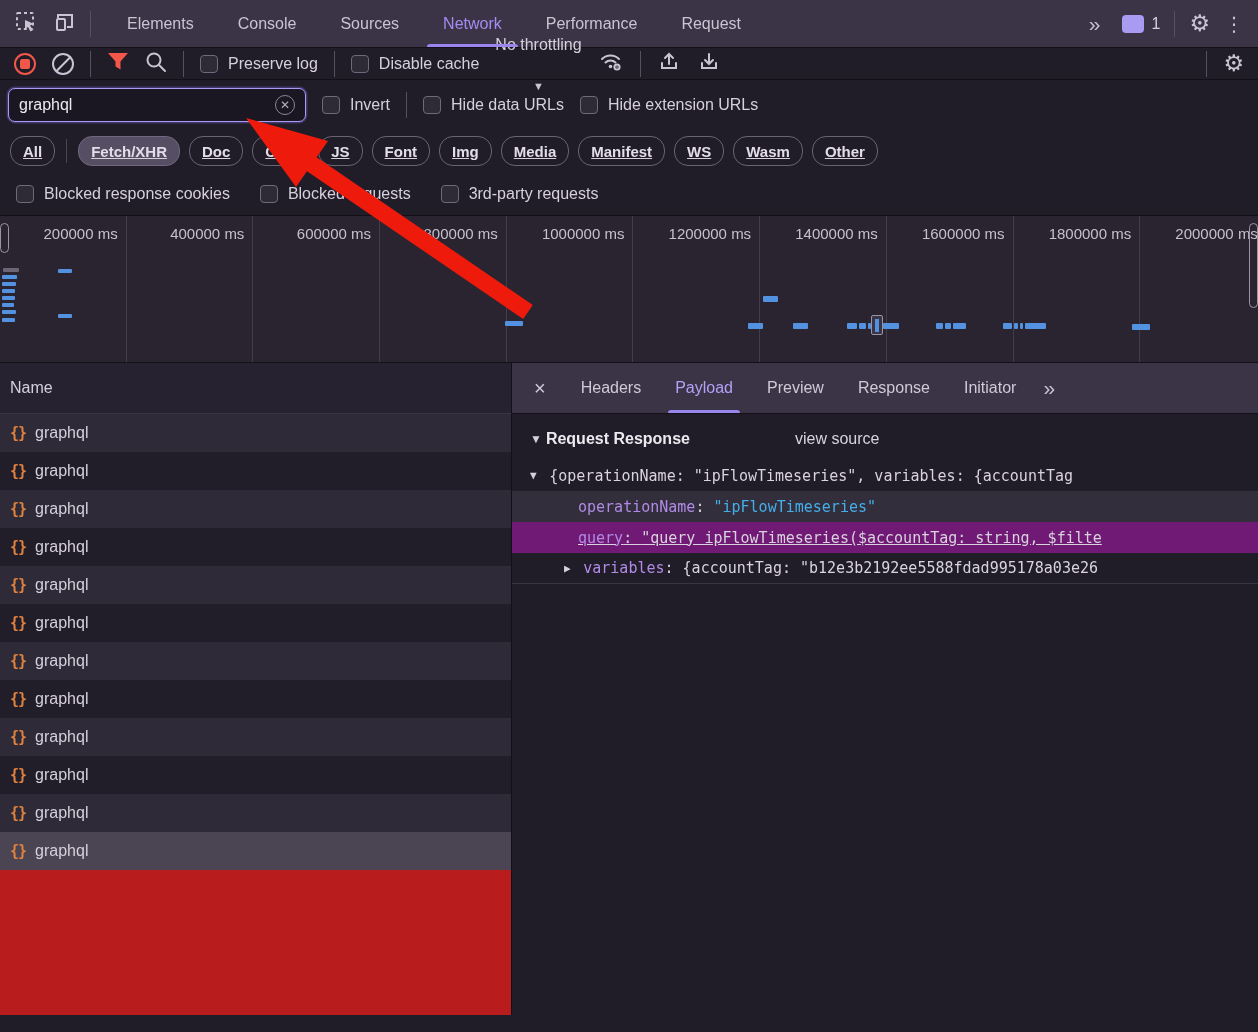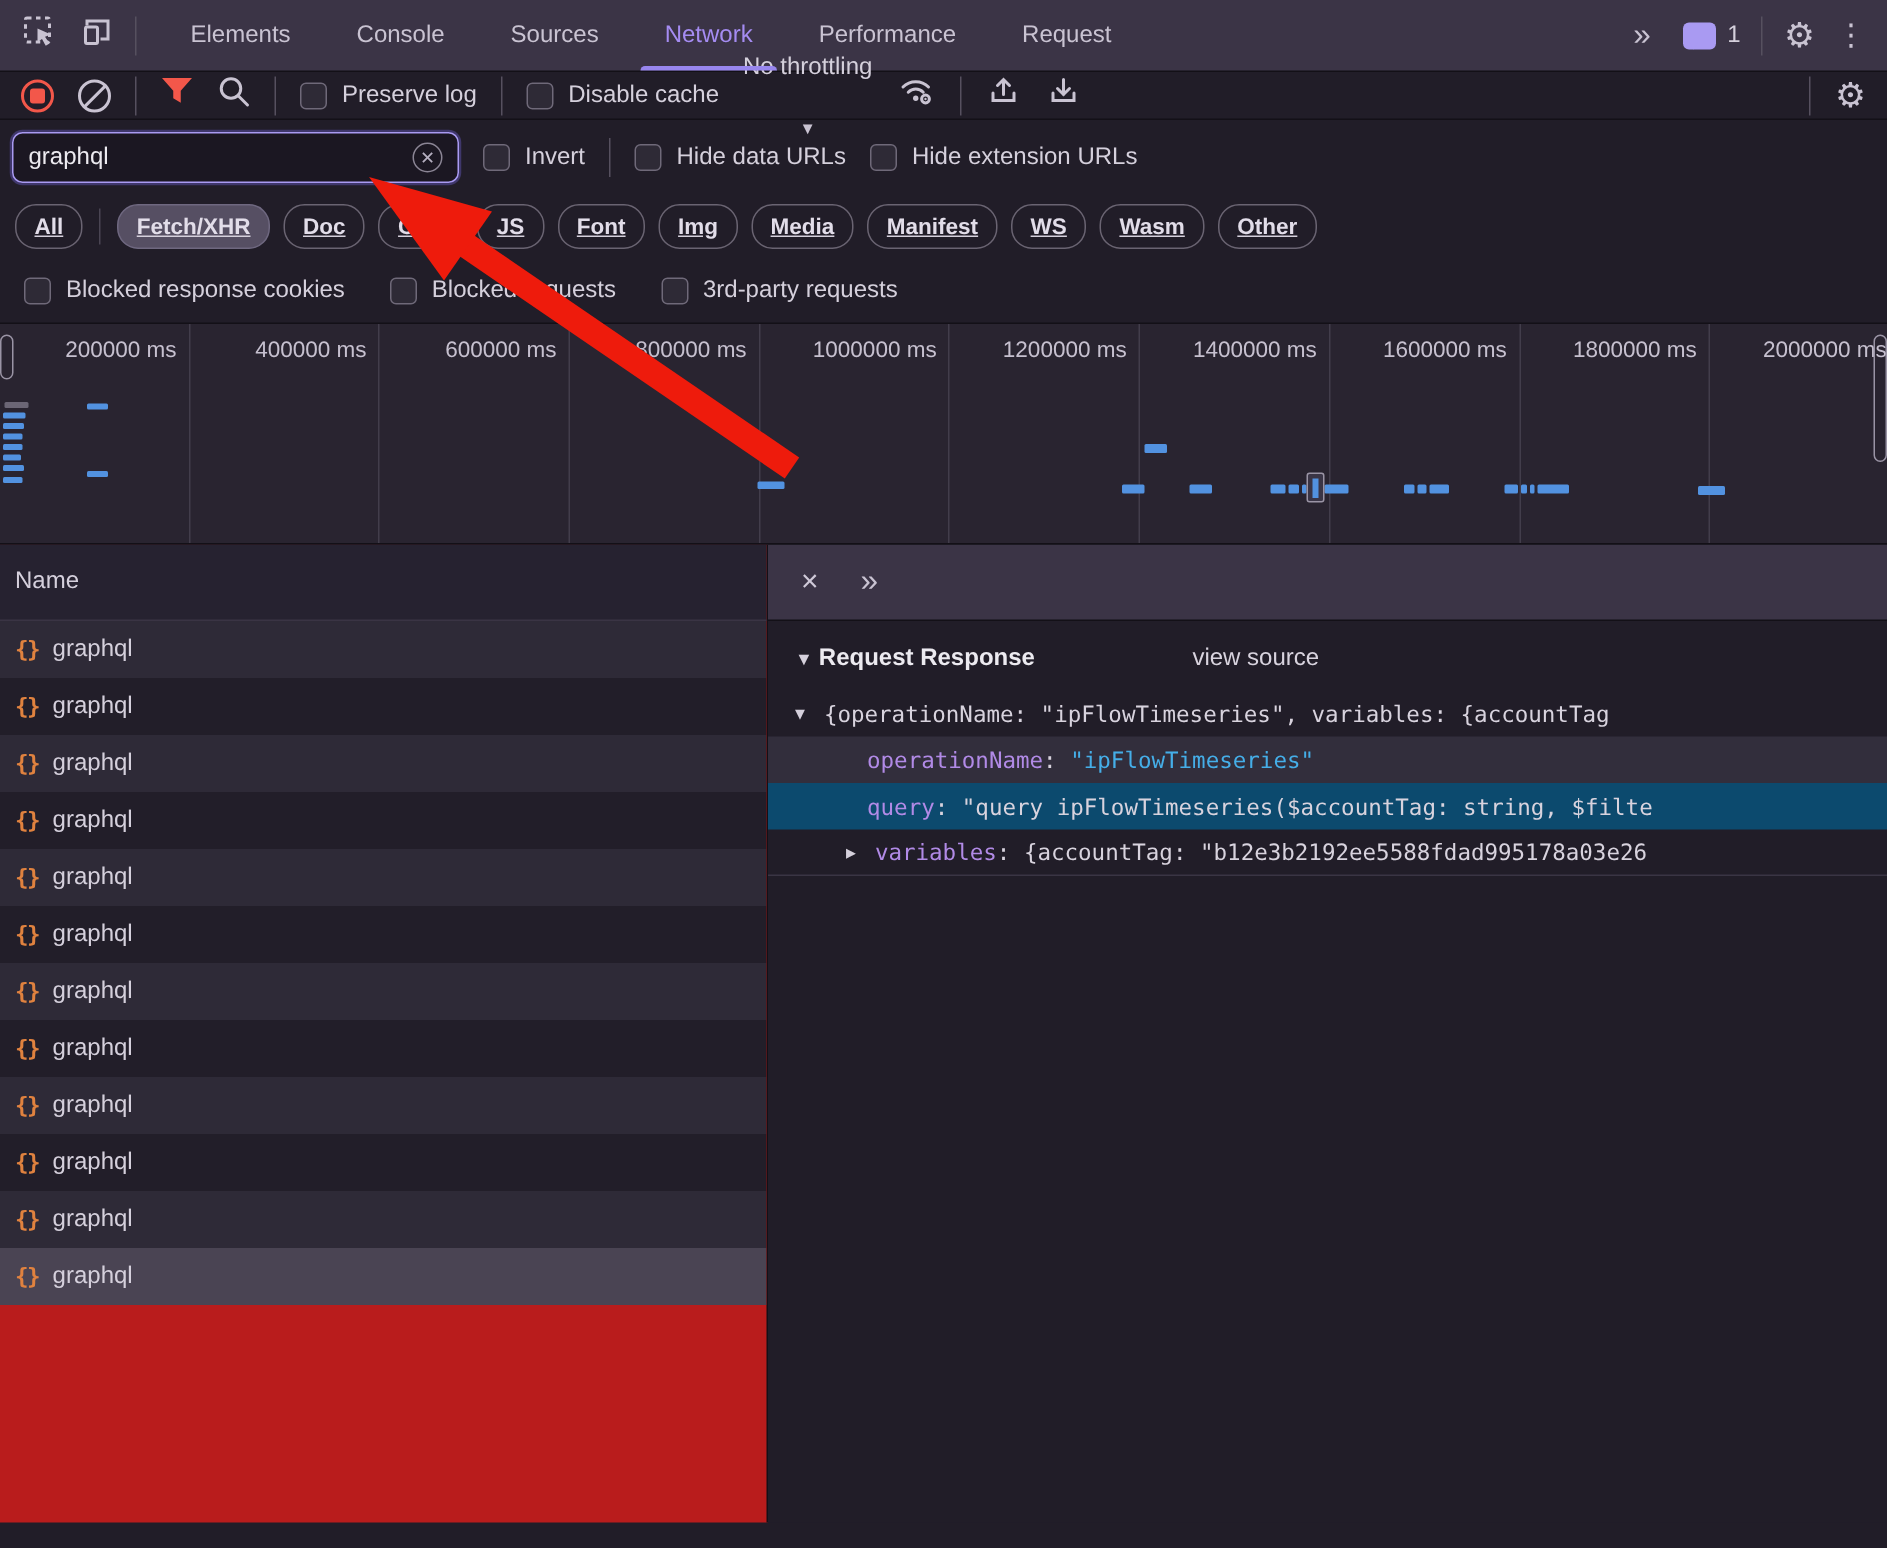--- a/index.html
+++ b/index.html
@@ -95,21 +95,21 @@
   .det-tab.active .underline{ position:absolute; left:10px; right:10px; bottom:0; height:3px;
     border-radius:3px 3px 0 0; background:var(--accent-underline); }
   .det-body{ flex:1; background:#211d28; overflow:hidden; }
   .payload-title-row{ display:flex; align-items:center; padding:16px 0 12px 18px; gap:0; }
   .tri{ font-size:12px; color:#d5d0dc; margin-right:4px; }
   .payload-title{ font-weight:bold; color:#eceaf0; }
   .view-source{ margin-left:105px; color:#d8d3de; }
   .pl-row{ height:31px; display:flex; align-items:center; white-space:pre; overflow:hidden;
     font-family:"DejaVu Sans Mono", monospace; font-size:15px; color:#d8d3de; }
   .pl-row.stripe{ background:#322e3c; }
-  .pl-row.selhl{ background:#0c4a6e; }
+  .pl-row.selhl{ background:#701a75;text-decoration:underline; }
   .pl-row.sep{ border-bottom:1px solid #3a3544; }
   .seg-key{ color:var(--key-purple); }
   .seg-str{ color:var(--string-blue); }
   .seg-plain{ color:#d8d3de; }
   .seg-tri{ color:#d5d0dc; font-size:11px; padding-right:6px; }
   
   #arrow-overlay{ position:absolute; left:0; top:0; pointer-events:none; z-index:50; }
   svg .stroke{ stroke:#c9c3d2; stroke-width:2; fill:none; stroke-linecap:round; }
 </style>
 </head>
@@ -362,20 +362,27 @@
           </div>
           <div class="req-row selected">
             <span class="braces-icon">{}</span>
             <span>graphql</span>
           </div>
         </div>
     </div>
     <div class="details">
       <div class="det-tabs">
         <span class="det-close">×</span>
+        <span id="det-tabs" style="display:flex;height:100%;">
+            <div class="det-tab">Headers</div>
+            <div class="det-tab active">Payload<i class="underline"></i></div>
+            <div class="det-tab">Preview</div>
+            <div class="det-tab">Response</div>
+            <div class="det-tab">Initiator</div>
+          </span>
         <span class="more-chevrons">»</span>
       </div>
       <div class="det-body">
         <div class="payload-title-row">
           <span class="tri">▼</span>
           <span class="payload-title">Request Response</span>
           <span class="view-source">view source</span>
         </div>
         <div id="payload-lines">
             <div class="pl-row" style="padding-left: 18px;"><span class="seg-tri">▼ </span><span class="seg-plain">{operationName: "ipFlowTimeseries", variables: {accountTag</span></div>

